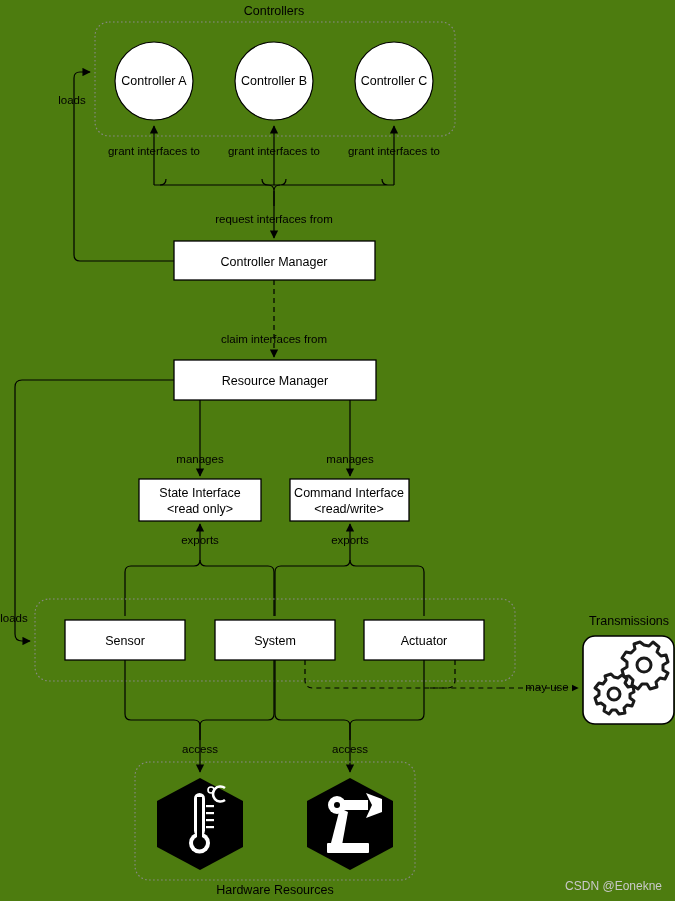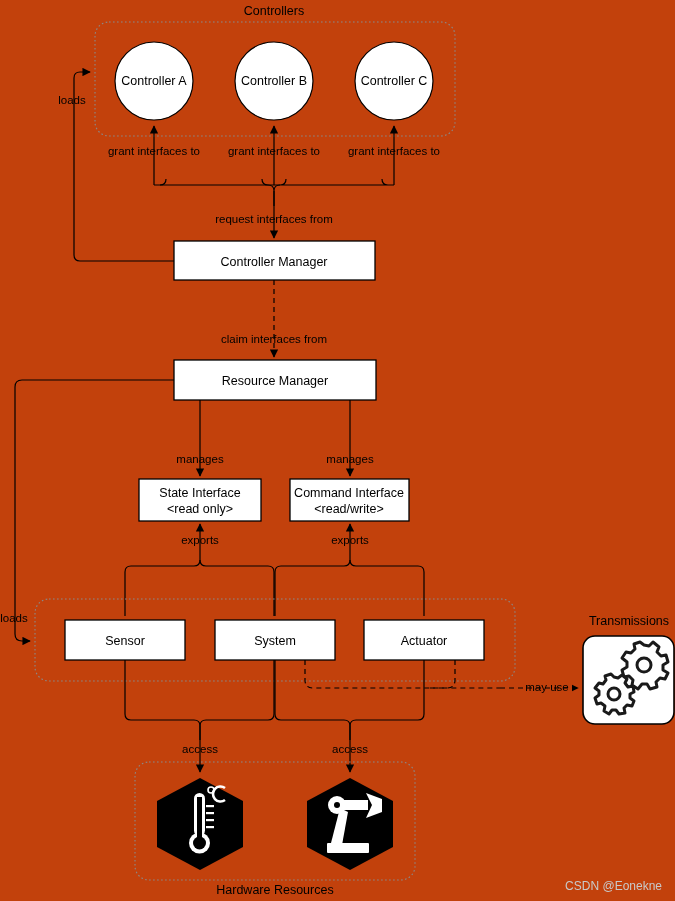--- a/index.html
+++ b/index.html
@@ -8,21 +8,21 @@
     background: #ffffff;
   }
   body {
     font-family: "Liberation Sans", sans-serif;
     color: #000000;
   }
   #canvas {
     position: relative;
     width: 675px;
     height: 901px;
-    background: #c2410c;
+    background: #4d7c0f;
     overflow: hidden;
   }
   #diagram-svg {
     position: absolute;
     left: 0;
     top: 0;
     width: 675px;
     height: 901px;
   }
   .lbl {

